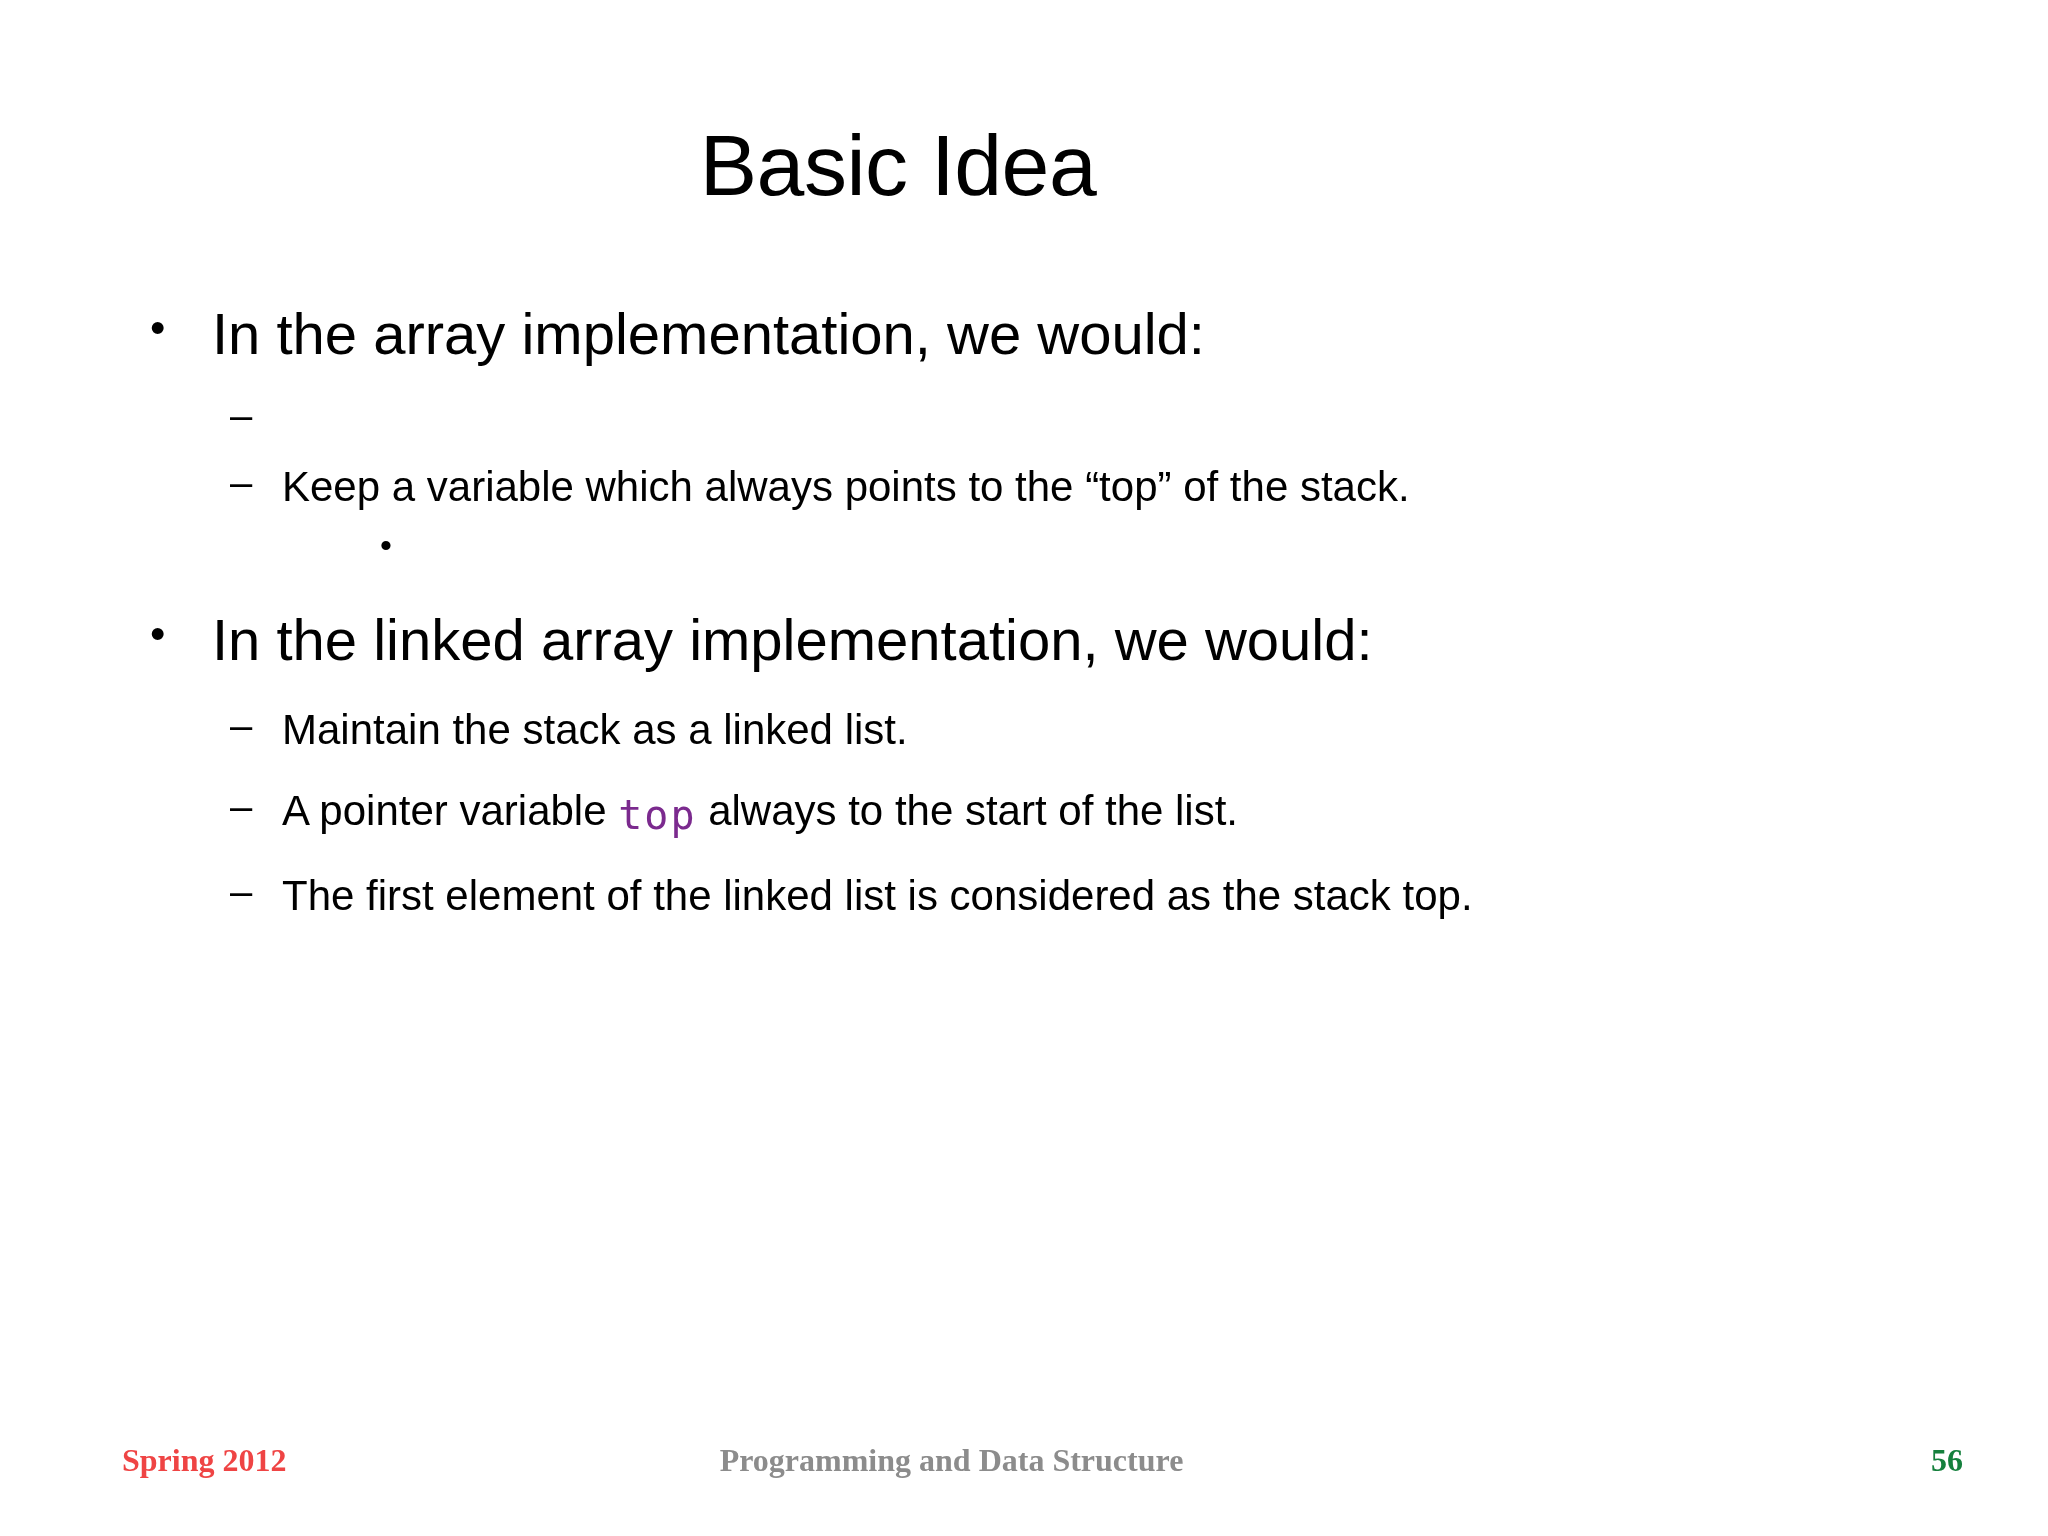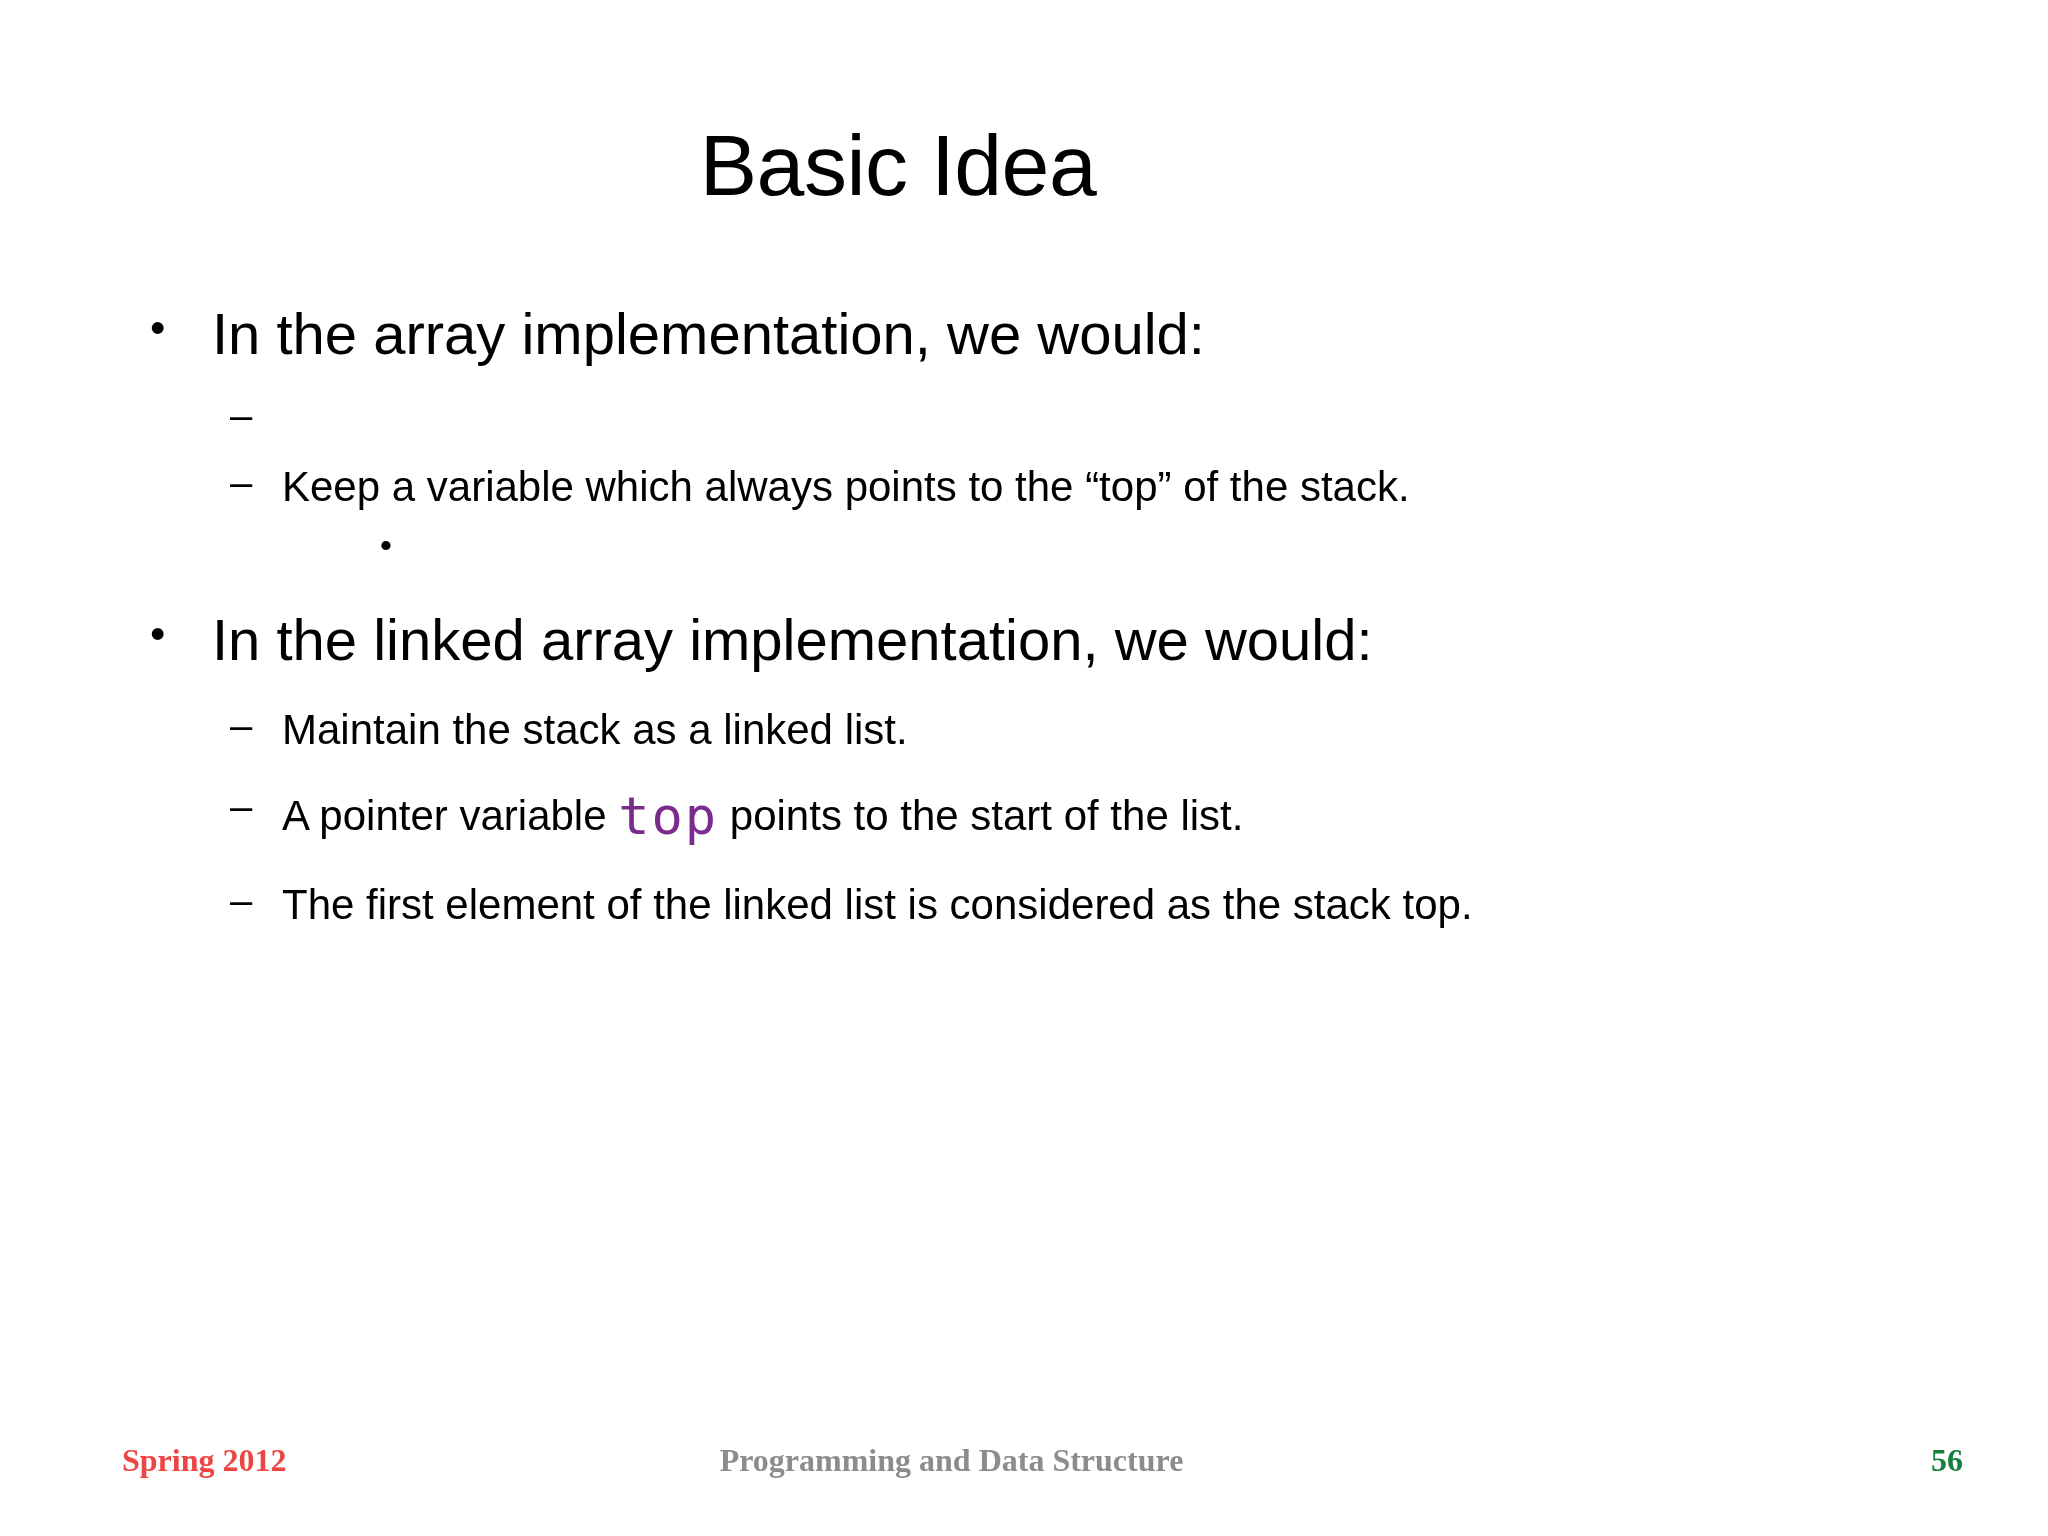--- a/index.html
+++ b/index.html
@@ -105,21 +105,21 @@
     padding-top: 6px;
   }
 
   .gap-before-lvl1 { margin-top: 44px; }
   .gap-small { margin-top: 26px; }
   .gap-mid  { margin-top: 30px; }
 
   
   .code-word {
     font-family: "DejaVu Sans Mono", monospace;
-    font-size: 52px;
+    font-size: 40px;
     letter-spacing: 2px;
     vertical-align: -4px;
     font-weight: 400;
   }
 
   
   .footer {
     position: absolute;
     left: 0;
     bottom: 0;
@@ -170,21 +170,21 @@
       <span class="txt">In the linked array implementation, we would:</span>
     </div>
 
     <div class="blt lvl2 gap-mid">
       <span class="marker">–</span>
       <span class="txt">Maintain the stack as a linked list.</span>
     </div>
 
     <div class="blt lvl2 gap-mid">
       <span class="marker">–</span>
-      <span class="txt"><span>A pointer variable </span><span class="code-word" style="color: rgb(123, 42, 142);">top</span><span> points to the start of the list.</span></span>
+      <span class="txt"><span>A pointer variable </span><span class="code-word" style="color: rgb(123, 42, 142);">top</span><span> always to the start of the list.</span></span>
     </div>
 
     <div class="blt lvl2 gap-mid">
       <span class="marker">–</span>
       <span class="txt">The first element of the linked list is considered as the stack top.</span>
     </div>
 
   </div>
 
   <div class="footer">

